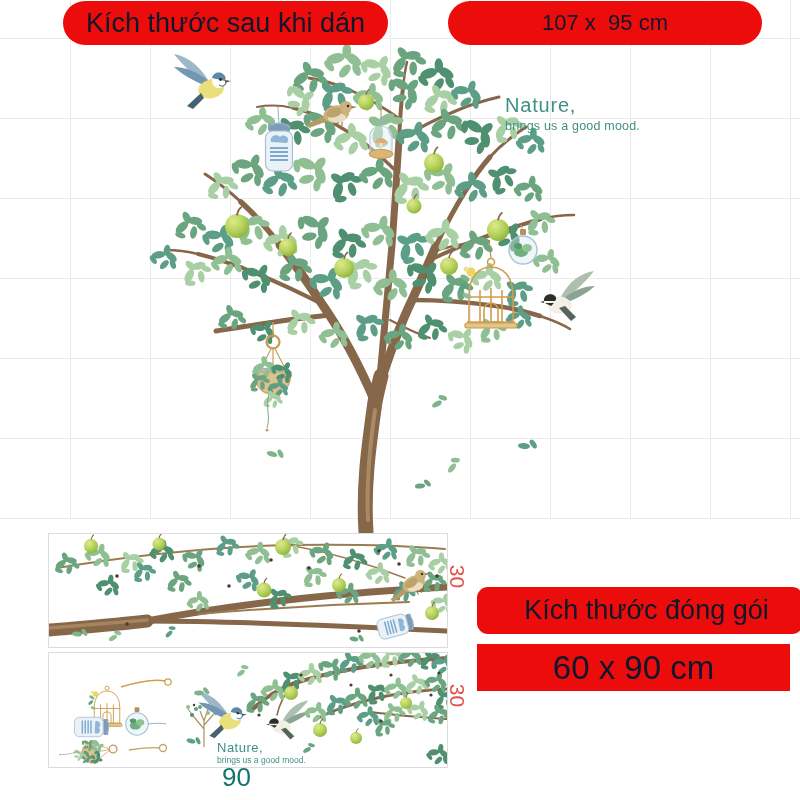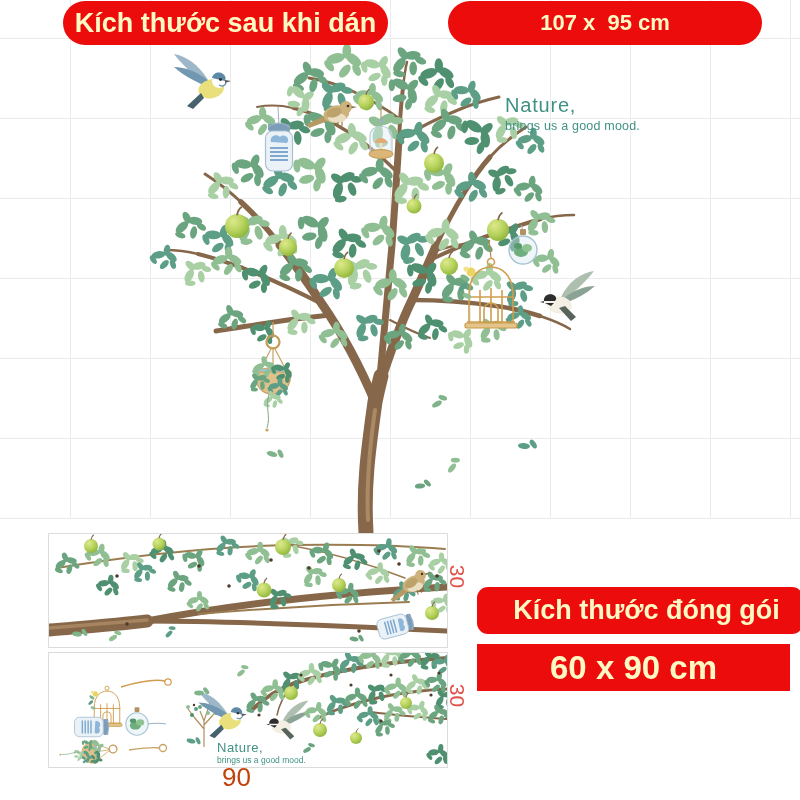--- a/index.html
+++ b/index.html
@@ -6,38 +6,38 @@
   body{width:800px;height:800px;position:relative;overflow:hidden;
        font-family:"Liberation Sans",sans-serif;}
   .stage{position:absolute;inset:0;}
   .grid-bg{position:absolute;left:0;top:0;width:800px;height:519px;
     background-image:
       linear-gradient(to right,#ebebeb 1px,transparent 1px),
       linear-gradient(to bottom,#ebebeb 1px,transparent 1px);
     background-size:80px 80px;background-position:70px 38px;}
   svg{display:block;}
   #tree-svg{position:absolute;left:0;top:0;}
-  .badge{position:absolute;background:#ed0c0c;color:#fef9c3;font-weight:bold;
+  .badge{position:absolute;background:#ed0c0c;color:#0f172a;font-weight:normal;
     display:flex;align-items:center;justify-content:center;white-space:pre;line-height:1;}
   .t1{left:63px;top:1px;width:325px;height:44px;border-radius:22px;font-size:27px;}
   .t2{left:448px;top:1px;width:314px;height:44px;border-radius:22px;font-size:22px;}
   .b1{left:477px;top:587px;width:313px;height:47px;border-radius:11px;font-size:27px;padding-left:13px;}
   .b2{left:477px;top:644px;width:313px;height:47px;border-radius:0;font-size:33px;}
   .nature-caption{position:absolute;left:505px;top:94px;color:#3f9183;}
   .nl1{font-size:20px;letter-spacing:.8px;}
   .nl2{font-size:12.5px;margin-top:2px;letter-spacing:.2px;}
   .strip{position:absolute;left:48px;width:398px;height:113px;
     border:1px solid #dcdcdc;background:#fff;overflow:hidden;}
   #strip1{top:533px;}
   #strip2{top:652px;height:114px;}
   .side-label{position:absolute;color:#e2504a;font-size:21px;
     transform:rotate(90deg);line-height:1;}
   #label30a{left:446px;top:566px;}
   #label30b{left:446px;top:685px;}
-  #label90{position:absolute;left:222px;top:764px;color:#c2410c;font-size:26px;line-height:1;}
+  #label90{position:absolute;left:222px;top:764px;color:#0f766e;font-size:26px;line-height:1;}
 </style>
 </head>
 <body>
 
 <div class="stage">
 
   <div class="grid-bg"></div>
 
   <svg id="tree-svg" width="800" height="540" viewBox="0 0 800 540">
     <defs>

